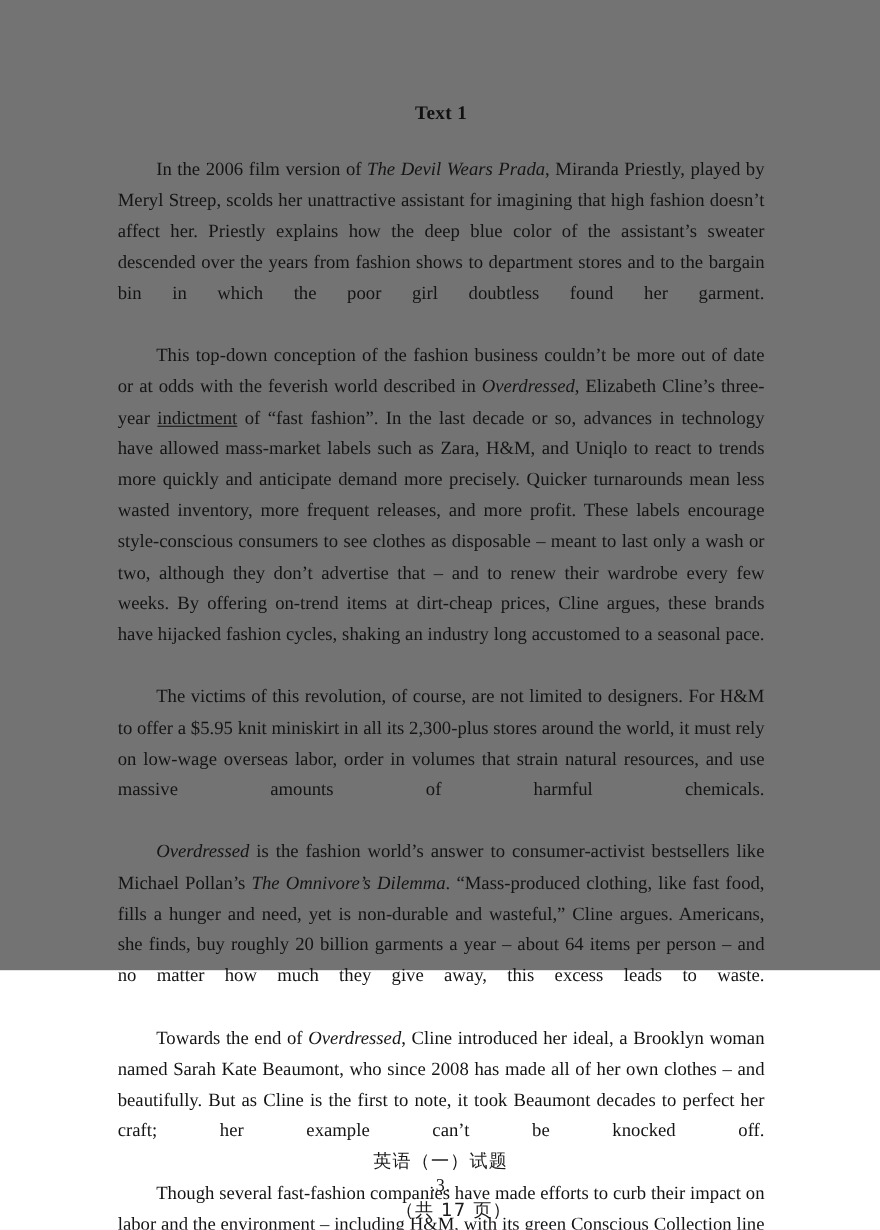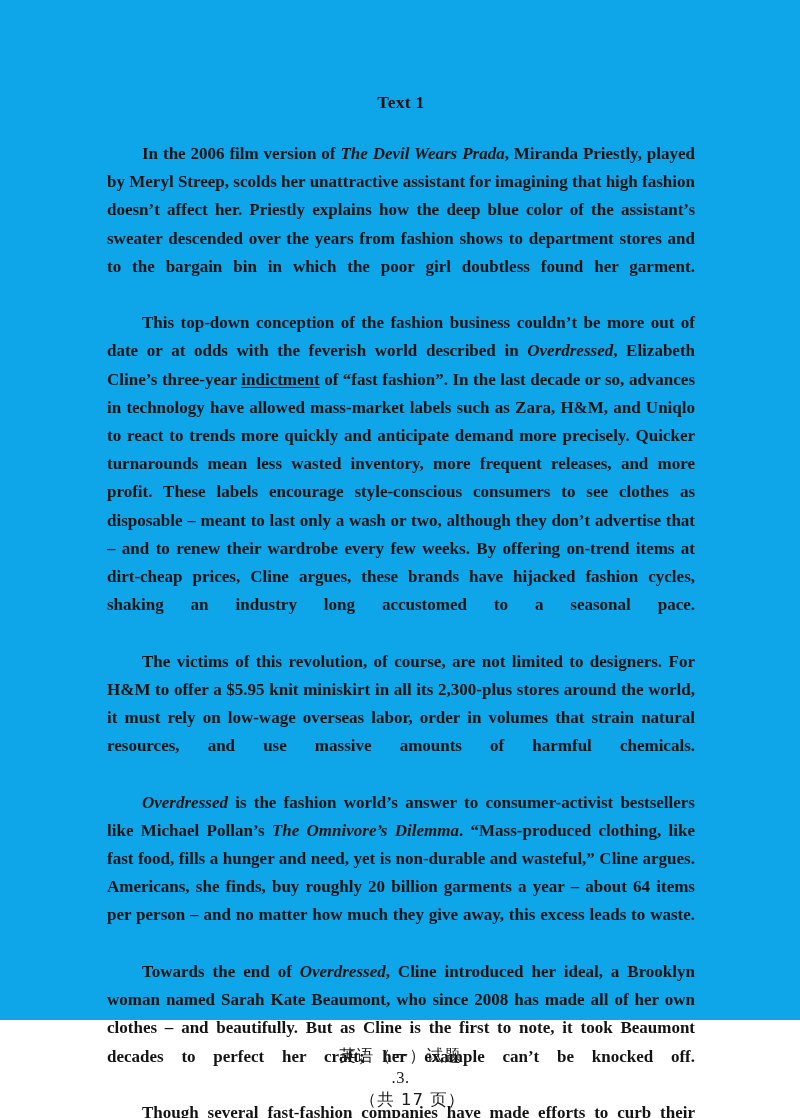--- a/index.html
+++ b/index.html
@@ -13,22 +13,22 @@
     height: 1118px;
     position: relative;
     font-family: "Liberation Serif", "DejaVu Serif", serif;
     color: #111111;
     overflow: hidden;
   }
   .page {
     position: absolute;
     left: 0; top: 0;
     width: 800px;
-    height: 1020px;
-    background: #0ea5e9;
+    height: 882px;
+    background: #737373;
   }
   .heading {
     position: absolute;
     left: 107px;
     top: 92px;
     width: 588px;
     text-align: center;
     font-size: 17.5px;
     font-weight: bold;
     letter-spacing: 0.3px;
@@ -41,21 +41,20 @@
   }
   p.para {
     margin: 0;
     text-align: justify;
     text-justify: inter-word;
     text-indent: 35px;
     font-size: 17px;
     line-height: 28.2px;
     color: #141414;
     hyphens: none;
-    font-weight: bold;
     -webkit-hyphens: none;
   }
   p.para:last-child {
     text-align: justify;
   }
   
   p.para::after {
     content: "";
     display: inline-block;
     width: 100%;

